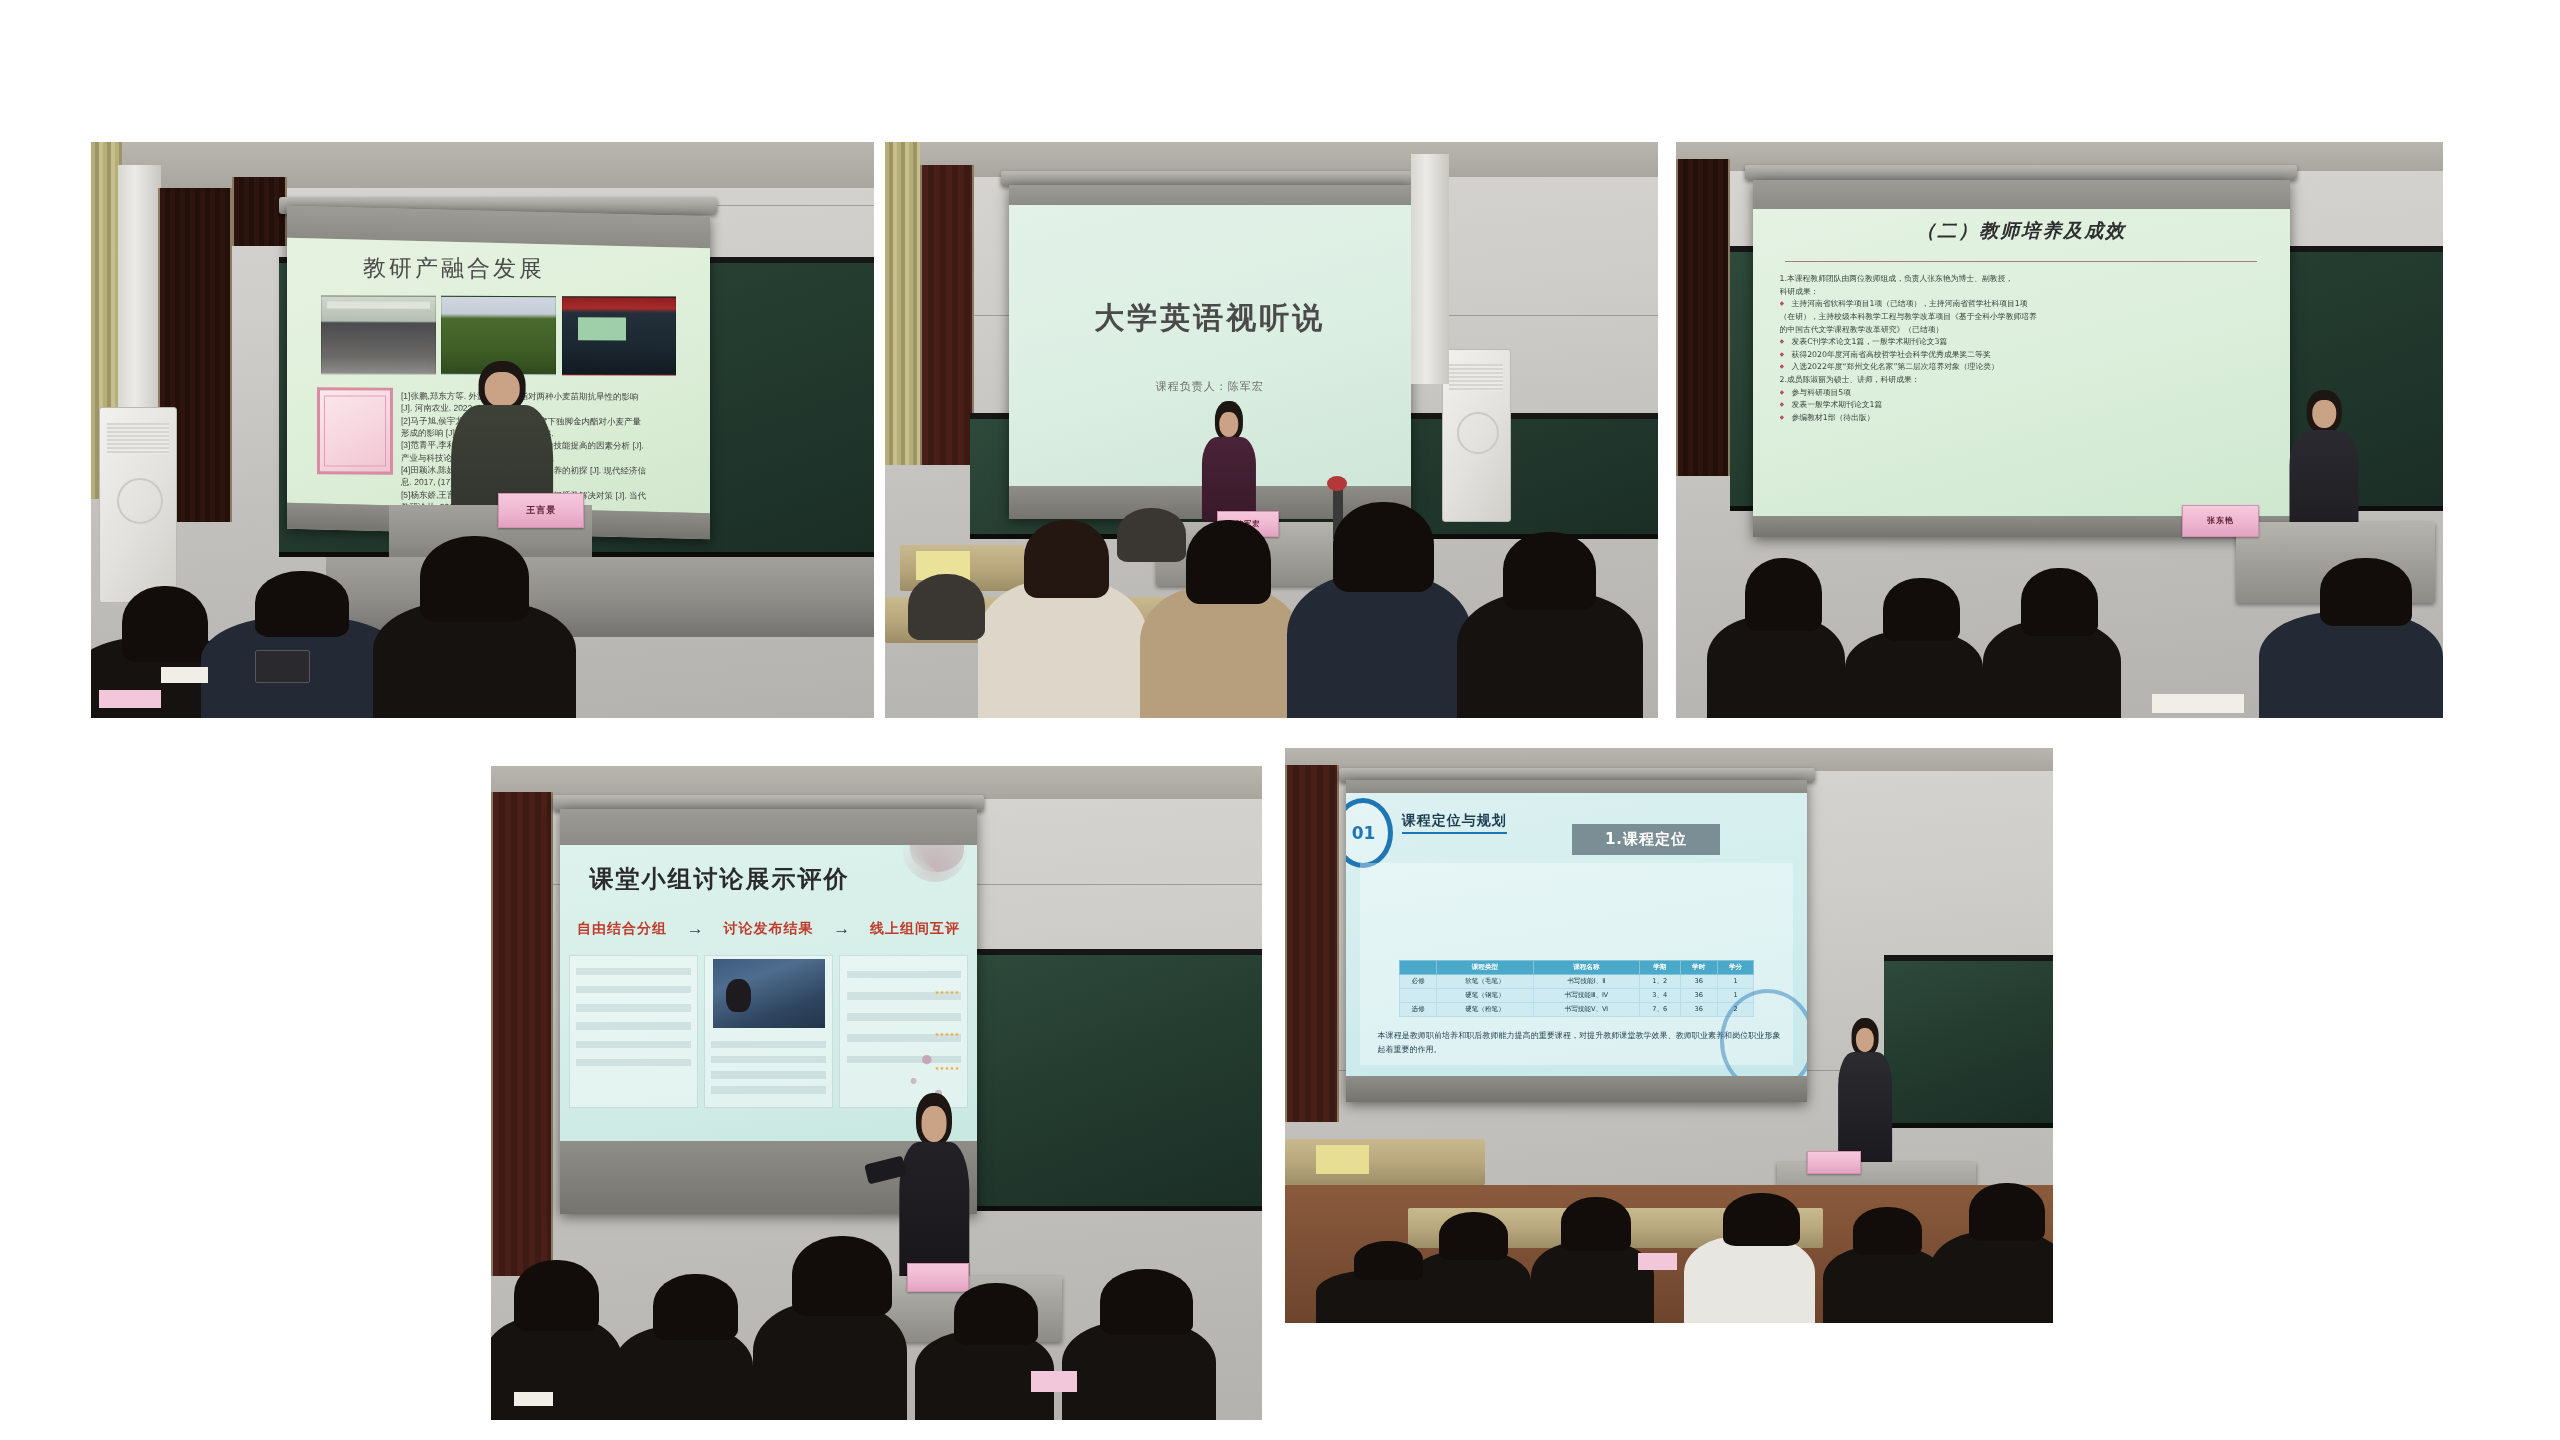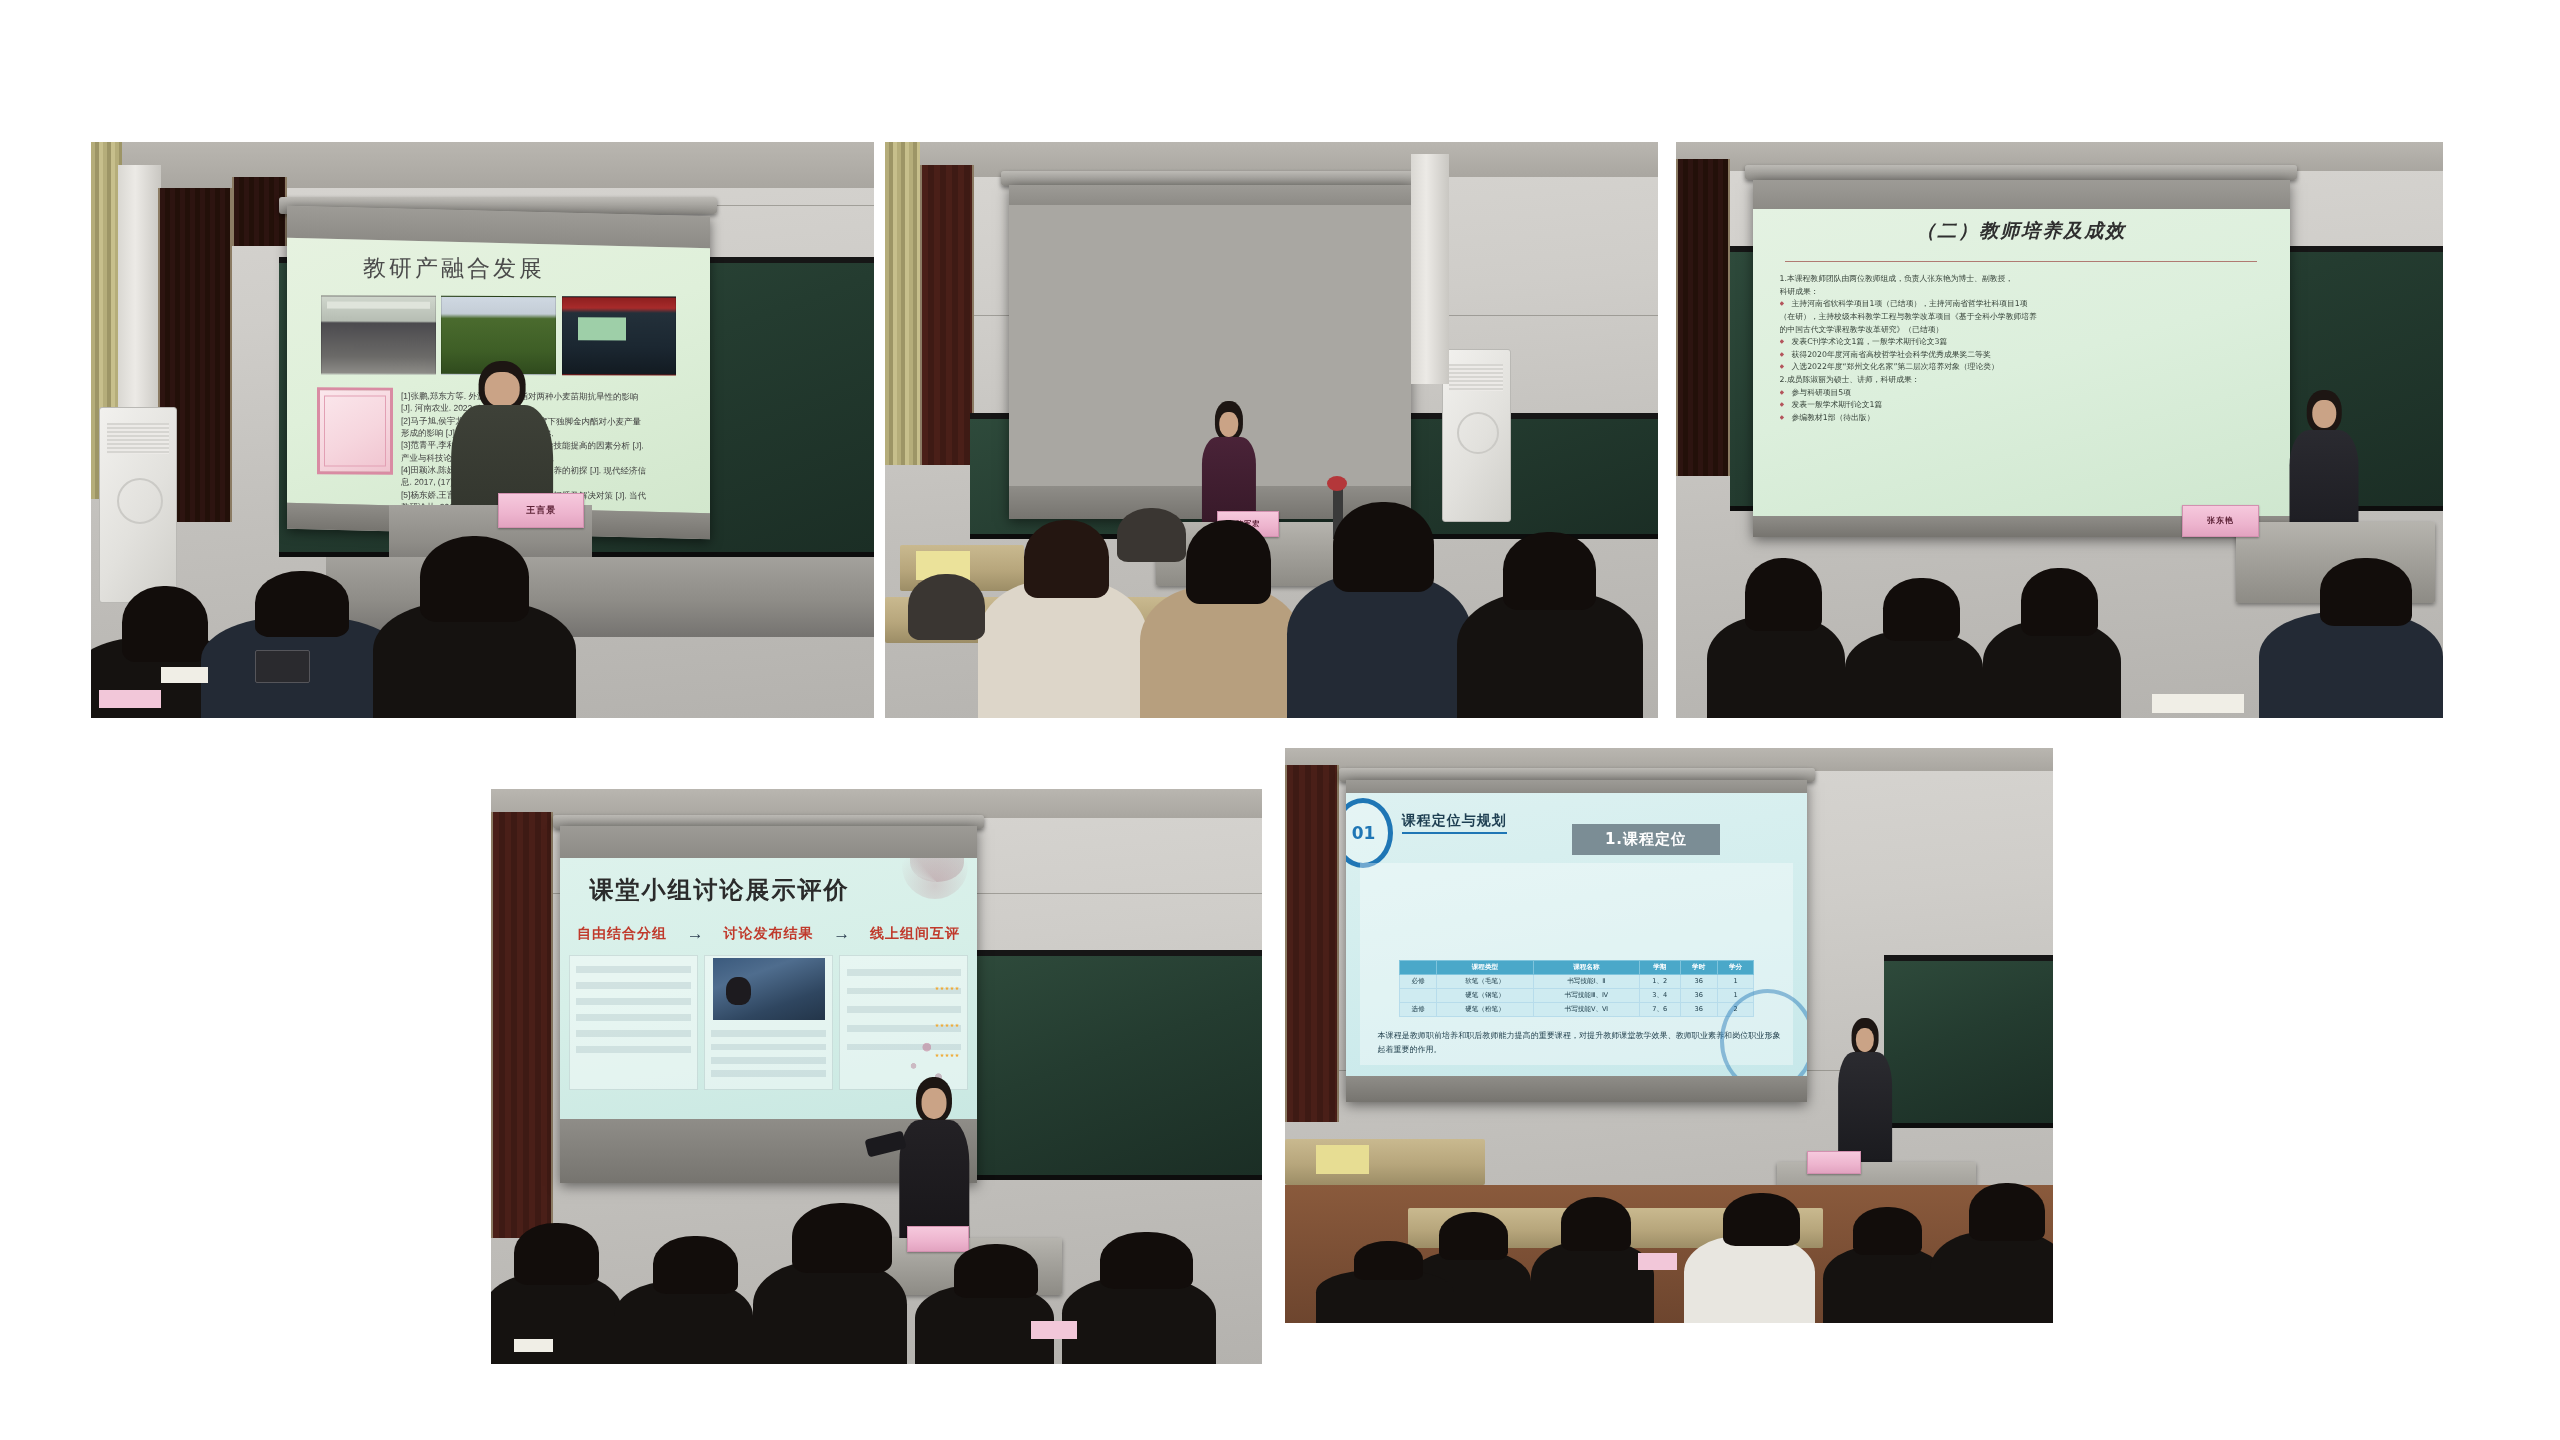--- a/index.html
+++ b/index.html
@@ -441,20 +441,24 @@
     <div class="wall-line" style="top:52%;"></div>
 
     <div class="curtain" style="left:0; top:0; width:4.5%; height:56%;"></div>
     <div class="wood-panel" style="left:4.5%; top:4%; width:7%; height:52%;"></div>
 
     <div class="chalkboard" style="left:11%; top:47%; width:89%; height:22%;"></div>
 
     <div class="screen-housing" style="left:15%; top:5%; width:54%; height:2.6%;"></div>
     <div class="screen" style="left:16%; top:7.5%; width:52%; height:58%;">
       <div class="screen-top-dark" style="height:6%;"></div>
+      <div class="slide s2" style="top:6%; bottom:10%;">
+        <div class="s2-title">大学英语视听说</div>
+        <div class="s2-sub">课程负责人：陈军宏</div>
+      </div>
       <div class="slide-bottom-gray" style="height:10%;"></div>
     </div>
 
     <div class="ac-unit" style="left:72%; top:36%; width:9%; height:30%;"></div>
     <div class="pillar" style="left:68%; top:2%; width:5%; height:40%;"></div>
 
     <div class="presenter" style="left:41%; top:45%; width:7%; height:23%;">
       <div class="p-head" style="top:0; width:52%; height:30%;"></div>
       <div class="p-face" style="top:8%; width:36%; height:19%;"></div>
       <div class="p-body" style="top:27%; width:100%; height:73%; background:linear-gradient(180deg,#4a2338,#351827);"></div>
@@ -546,21 +550,21 @@
       <div class="shoulders" style="left:40%; width:18%; height:40%;"></div>
       <div class="head" style="left:45%; width:10%; height:28%; bottom:34%;"></div>
 
       <div class="shoulders navy" style="left:76%; width:24%; height:44%;"></div>
       <div class="head" style="left:84%; width:12%; height:28%; bottom:38%;"></div>
 
       <div class="paper" style="left:62%; bottom:2%; width:12%; height:8%;"></div>
     </div>
   </div>
 
-  <div class="photo" style="left:491px; top:789px; width:771px; height:575px;">
+  <div class="photo" style="left:491px; top:766px; width:771px; height:654px;">
     <div class="wall"></div>
     <div class="ceiling-strip" style="height:5%;"></div>
     <div class="wall-line" style="top:18%;"></div>
 
     <div class="wood-panel" style="left:0; top:4%; width:8%; height:74%;"></div>
 
     <div class="chalkboard" style="left:62%; top:28%; width:38%; height:40%;"></div>
 
     <div class="screen-housing" style="left:8%; top:4.5%; width:56%; height:2.4%;"></div>
     <div class="screen" style="left:9%; top:6.5%; width:54%; height:62%;">

